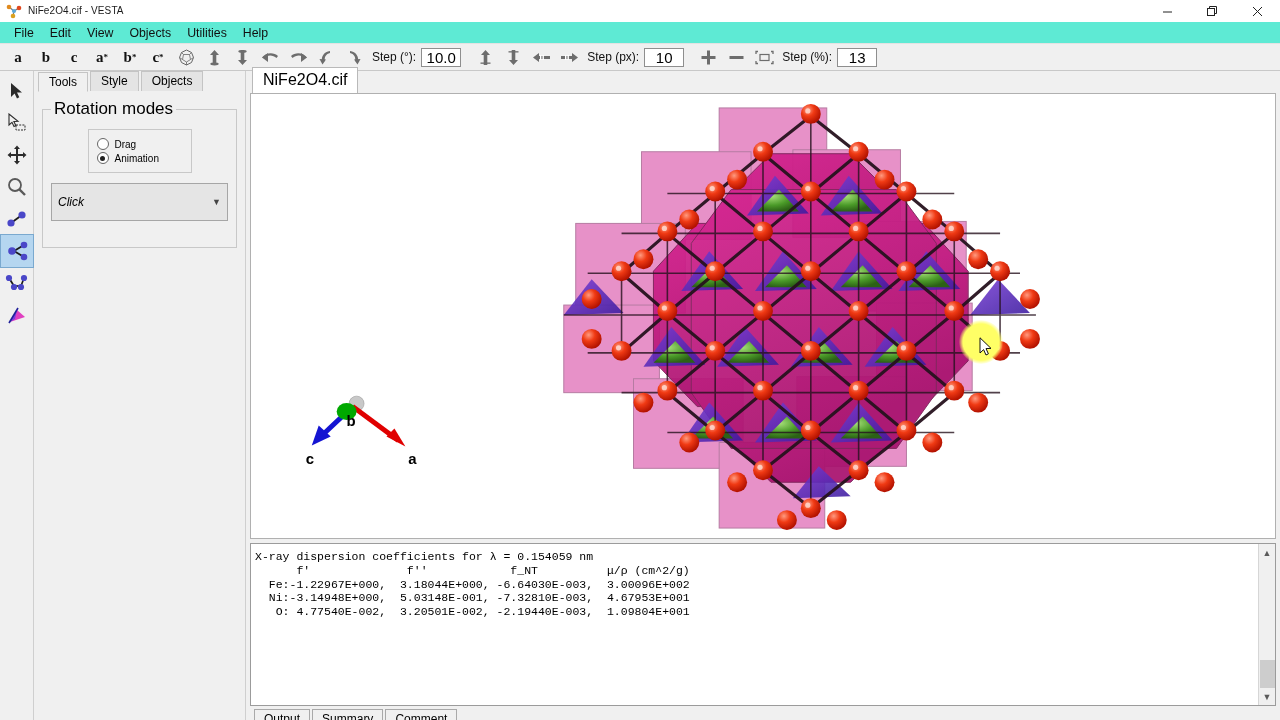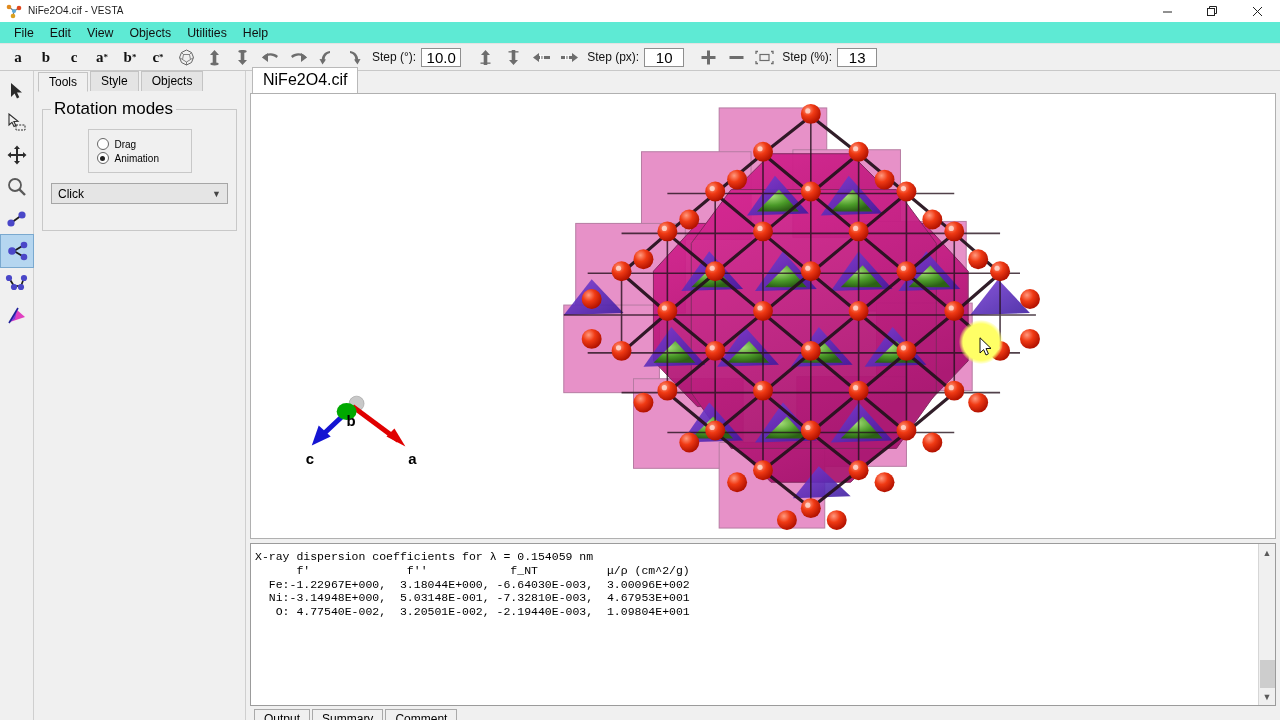--- a/index.html
+++ b/index.html
@@ -64,22 +64,22 @@
   fieldset.group{ border:1px solid #c8c8c8;margin:4px 4px 0 4px;padding:6px 8px 10px 8px;}
   fieldset.group>legend{ font-size:17px;padding:0 3px;color:#000;}
 
   .inner-box{ border:1px solid #c8c8c8;background:#f0f0f0;
               margin:4px auto 10px auto;width:104px;padding:6px 8px;}
   .radio-row{ display:flex;align-items:center;margin:2px 0;font-size:10px;}
   .radio{ width:12px;height:12px;border:1px solid #666;border-radius:50%;background:#fff;
           margin-right:6px;position:relative;flex:0 0 auto;}
   .radio.on::after{ content:"";position:absolute;left:2.5px;top:2.5px;width:5px;height:5px;
                     border-radius:50%;background:#222;}
-  .combo{ height:21px;border:1px solid #a6a6a6;background:#e5e5e5;display:flex;align-items:center;
-          justify-content:space-between;padding:0 6px;font-size:12px;margin:0 0 16px 0;}
+  .combo{ height:38px;border:1px solid #a6a6a6;background:#e5e5e5;display:flex;align-items:center;
+          justify-content:space-between;padding:0 6px;font-size:12px;margin:0 0 16px 0;font-style:italic;}
   .combo .chev{ font-size:9px;color:#444;}
   .rot-list{ padding-left:2px; }
 
   
   #right{ flex:1;display:flex;flex-direction:column;background:#f0f0f0;}
   #doc-tabs{ height:22px;display:flex;align-items:flex-end;padding-left:6px;background:#f0f0f0;}
   .dtab{ font-size:16px;padding:3px 10px 4px 10px;background:#fff;border:1px solid #b9b9b9;
          border-bottom:none;color:#000;margin-top:30px;}
   #viewport{
     flex:0 0 446px;background:#ffffff;border:1px solid #b0b0b0;margin:0 4px 0 4px;position:relative;

